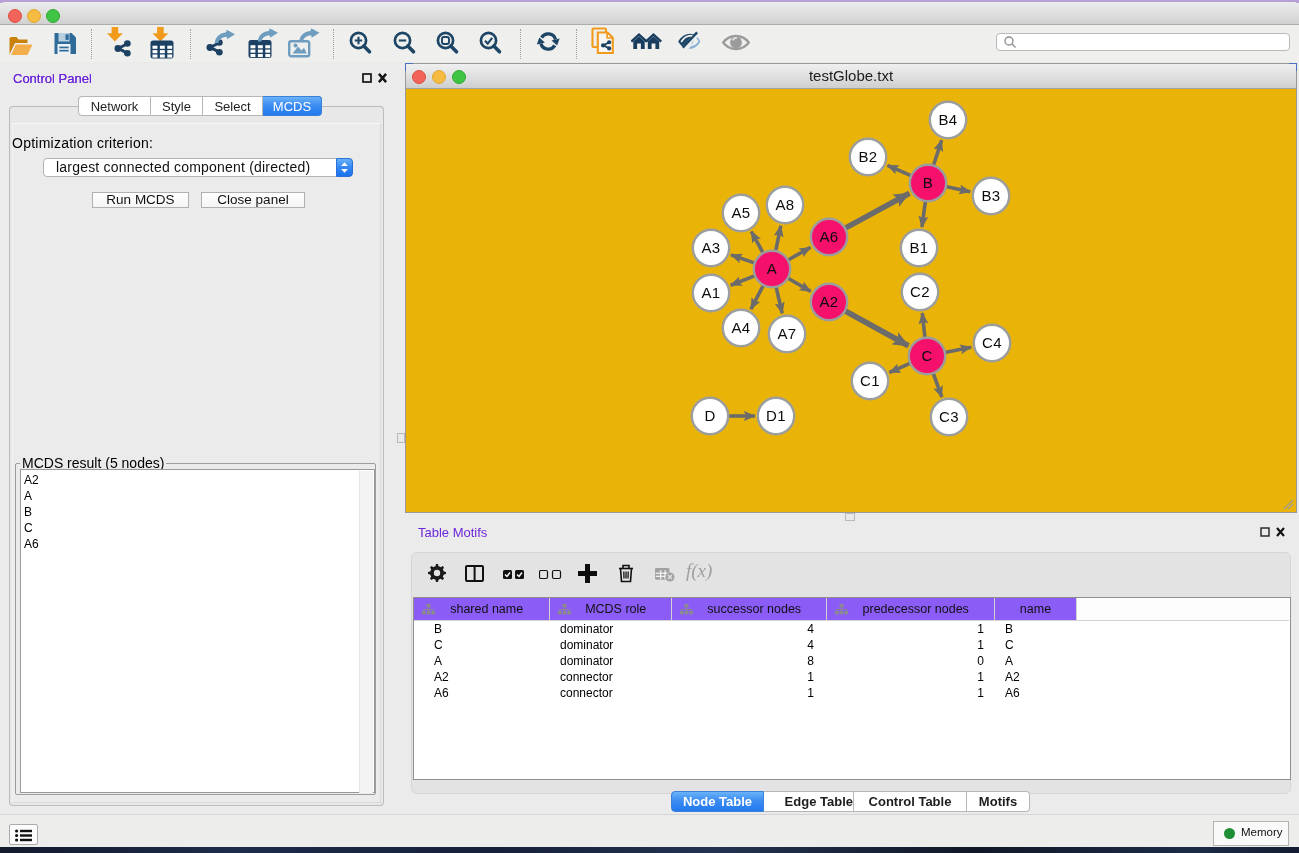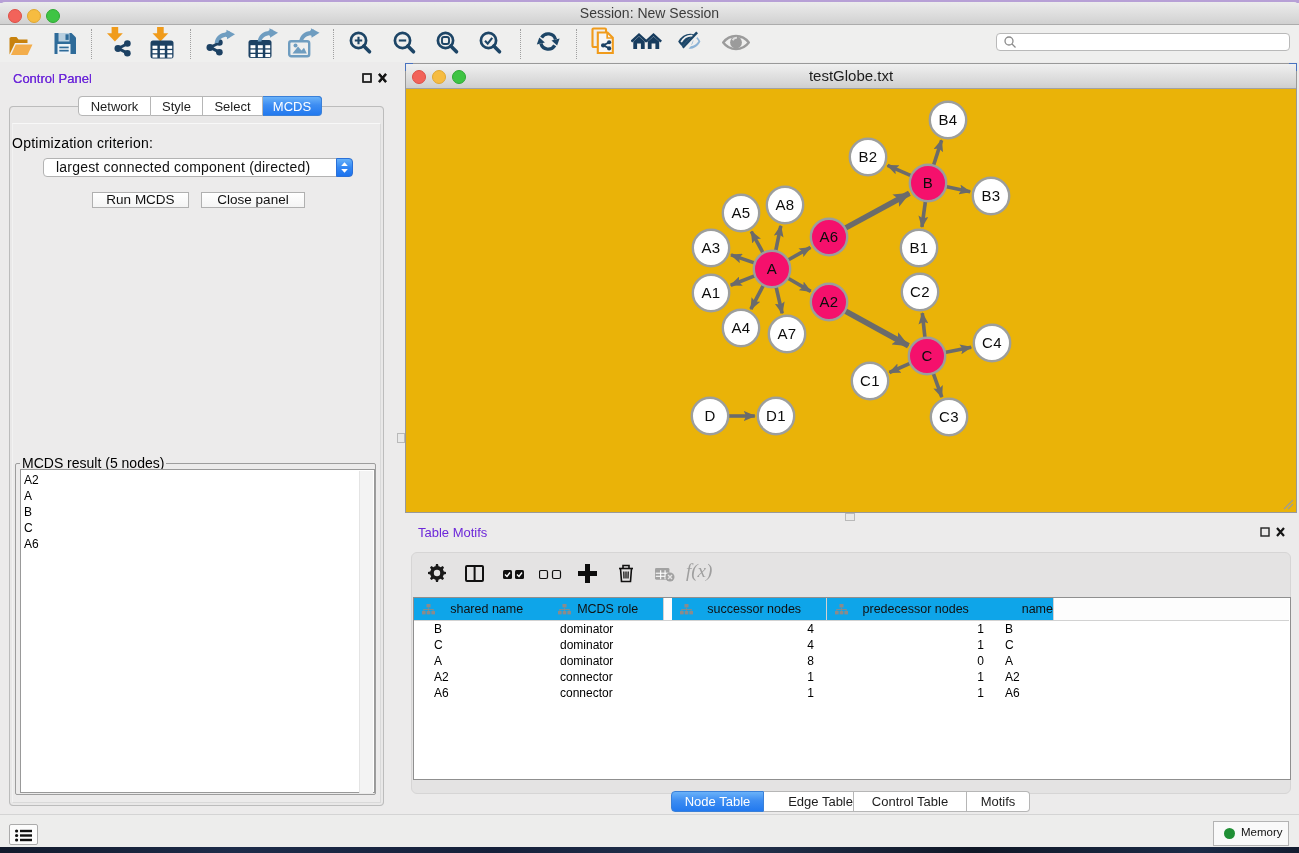--- a/index.html
+++ b/index.html
@@ -72,41 +72,40 @@
 #nw-title .t2{left:26px;background:#f6bc41;border:0.5px solid #e0a731;top:6px;}
 #nw-title .t3{left:46px;background:#3fc444;border:0.5px solid #2fa835;top:6px;}
 #nw-text{width:100%;text-align:center;top:3px;font-size:15px;color:#1d1d1d;}
 
 #tp-title{left:418px;top:525px;}
 #tp-box{left:411px;top:552px;width:878px;height:240px;background:#e4e3e3;
  border:1px solid #d6d5d5;border-radius:6px;}
 #tp-table{left:413px;top:597px;width:876px;height:181px;background:#fff;
  border:1px solid #8f8f8f;}
 .th{position:absolute;top:0;height:22px;border-right:1px solid #d2d2d2;
- font-size:12.5px;color:#111;text-align:center;line-height:22px;background:#0ea5e9;}
+ font-size:12.5px;color:#111;text-align:center;line-height:22px;background:#8b5cf6;}
 #thead{position:absolute;left:0;top:0;width:875px;height:22px;border-bottom:1px solid #d2d2d2;background:#fdfdfd;}
 .trow{position:absolute;font-size:12px;color:#000;height:16px;line-height:16px;width:100%;}
 .c1{position:absolute;left:20px;}
 .c2{position:absolute;left:146px;}
 .c3{position:absolute;left:258px;width:142px;text-align:right;}
 .c4{position:absolute;left:413px;width:157px;text-align:right;}
 .c5{position:absolute;left:591px;}
 
 #bt-tabs{left:671px;top:791px;}
-#bt-tabs .tab{height:19px;line-height:20px;}
+#bt-tabs .tab{height:19px;line-height:20px;font-weight:bold;}
 .grip{position:absolute;background:#e9e9e9;border:1px solid #b9b9b9;}
 </style></head>
 <body>
 <div class="abs" id="mainbg"></div>
 <div class="abs" id="desktop-top"></div>
 <div class="abs" id="titlebar">
   <div class="tl t1"></div>
     <div class="tl t2"></div>
     <div class="tl t3"></div>
-  <div class="abs" id="title-text">Session: New Session</div>
 </div>
 <div class="abs" id="toolbar">
     <div class="sep" style="left:91px;"></div>
 <div class="sep" style="left:190px;"></div>
 <div class="sep" style="left:333px;"></div>
 <div class="sep" style="left:520px;"></div>
 <div class="sep" style="left:576px;"></div>
 <svg class="tbi" style="left:7px;top:5px;" width="27" height="27" viewBox="0 0 27 27">
       <path d="M2.5 8 L2.5 24.5 L8 13 L20.5 13 L20.5 9.5 L11.5 9.5 L9.5 7 L4 7 Z" fill="#c8820d"></path>
       <path d="M8.8 14.5 L25.5 14.5 L20.5 25 L4 25 Z" fill="#f3ad4b"></path>
@@ -652,24 +651,24 @@
         <rect x="10.600000000000001" y="2.5" width="1.2" height="10" fill="#fff"></rect>
       </g>
       <circle cx="15" cy="11" r="4.5" fill="#a2a2a2"></circle>
       <path d="M13 9 L17 13 M17 9 L13 13" stroke="#e4e3e3" stroke-width="1.4"></path>
     </svg>
 <div class="abs" style="left:274px;top:7px;font-family:'Liberation Serif',serif;font-style:italic;font-size:19px;color:#9f9f9f;">f(x)</div>
   </div>
 <div class="abs" id="tp-table">
   <div id="thead"></div>
   <div class="th" style="left:0;width:135px;">&nbsp;&nbsp;&nbsp;shared name</div>
-  <div class="th" style="left:128px;width:121px;">&nbsp;&nbsp;&nbsp;MCDS role</div>
+  <div class="th" style="left:136px;width:121px;">&nbsp;&nbsp;&nbsp;MCDS role</div>
   <div class="th" style="left:258px;width:154px;">&nbsp;&nbsp;&nbsp;successor nodes</div>
   <div class="th" style="left:413px;width:167px;">&nbsp;&nbsp;&nbsp;predecessor nodes</div>
-  <div class="th" style="left:558px;width:81px;text-align:right;">name</div>
+  <div class="th" style="left:581px;width:81px;">name</div>
   <svg class="abs" style="left:8px;top:6px;" width="13" height="11" viewBox="0 0 13 11">
       <g fill="#8b8b8b">
         <rect x="4.5" y="0" width="4" height="3.4"></rect>
         <rect x="0" y="7" width="3.6" height="3.4"></rect>
         <rect x="4.7" y="7" width="3.6" height="3.4"></rect>
         <rect x="9.4" y="7" width="3.6" height="3.4"></rect>
         <path d="M6 3.4 L6.8 3.4 L6.8 5 L6 5 Z"></path>
         <rect x="1.5" y="5" width="10" height="0.9"></rect>
         <rect x="1.5" y="5 " width="0.8" height="2"></rect>
         <rect x="6" y="5" width="0.8" height="2"></rect>

